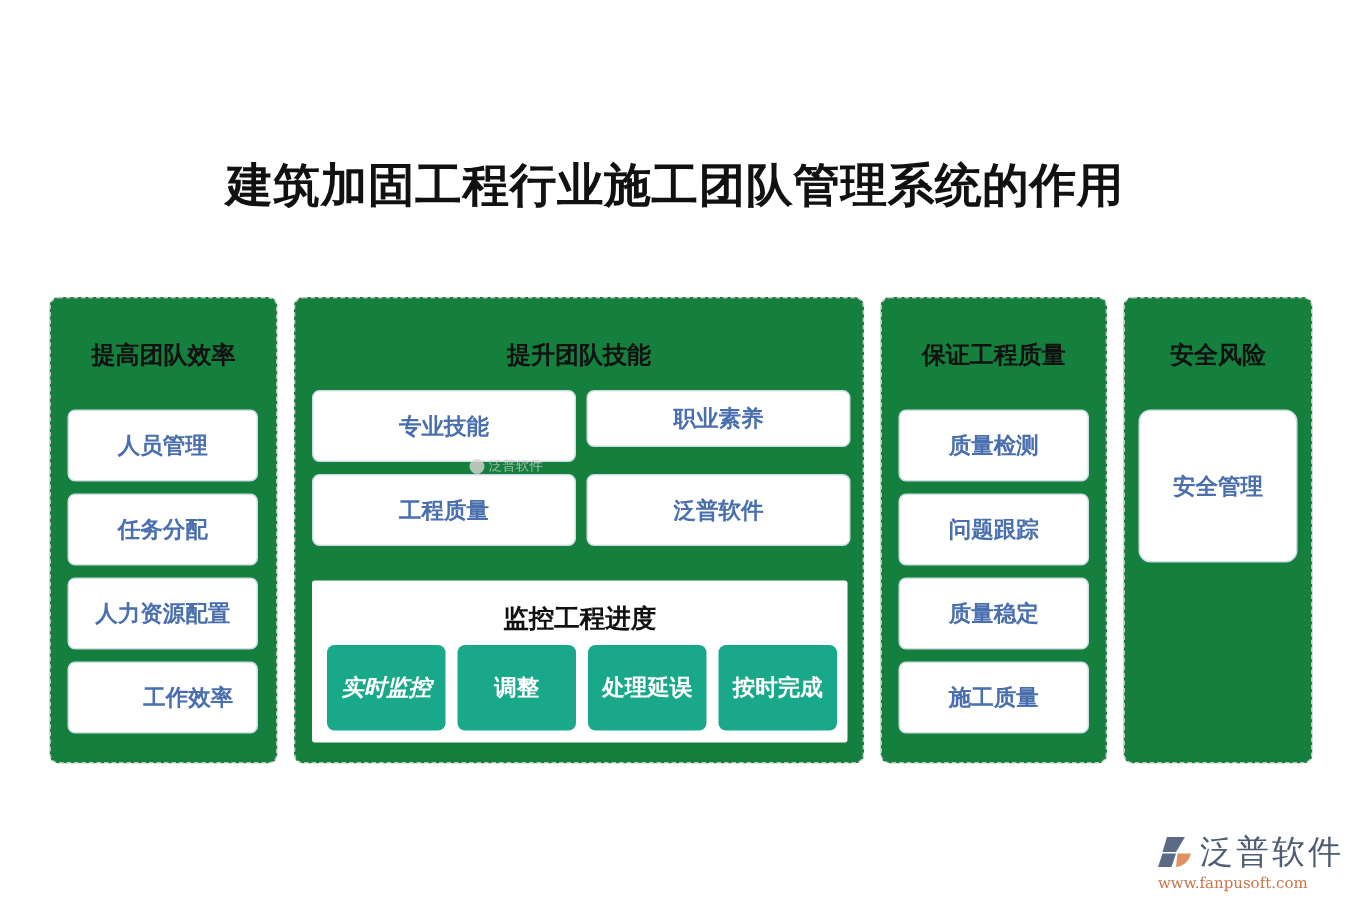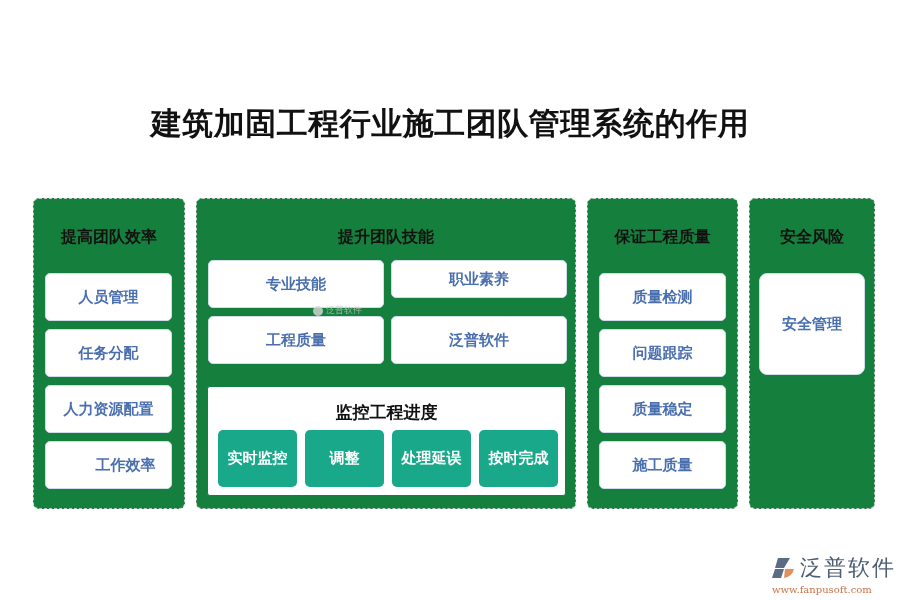--- a/index.html
+++ b/index.html
@@ -60,21 +60,21 @@
 
 <div class="panel" style="left:196px;top:198px;width:380px;height:311px;">
   <div class="panel-title" style="top:28px;">提升团队技能</div>
   <div class="card" style="left:11px;top:61px;width:176px;height:48px;text-align:right;">专业技能</div>
   <div class="card" style="left:194px;top:61px;width:176px;height:38px;">职业素养</div>
   <div class="card" style="left:11px;top:117px;width:176px;height:48px;">工程质量</div>
   <div class="card" style="left:194px;top:117px;width:176px;height:48px;">泛普软件</div>
 
   <div class="monitor-box" style="left:10px;top:187px;width:359px;height:110px;">
     <div class="monitor-title" style="top:14px;">监控工程进度</div>
-    <div class="teal" style="left:10px;top:43px;width:79px;height:57px;">实时监控</div>
+    <div class="teal" style="left:10px;top:43px;width:79px;height:57px;font-style:italic;">实时监控</div>
     <div class="teal" style="left:97px;top:43px;width:79px;height:57px;">调整</div>
     <div class="teal" style="left:184px;top:43px;width:79px;height:57px;">处理延误</div>
     <div class="teal" style="left:271px;top:43px;width:79px;height:57px;">按时完成</div>
   </div>
 </div>
 
 <div class="watermark-mid">
   <span style="display:inline-block;width:10px;height:10px;border-radius:50%;background:#d8d8d8;vertical-align:middle;"></span>
   <span>泛普软件</span>
 </div>

